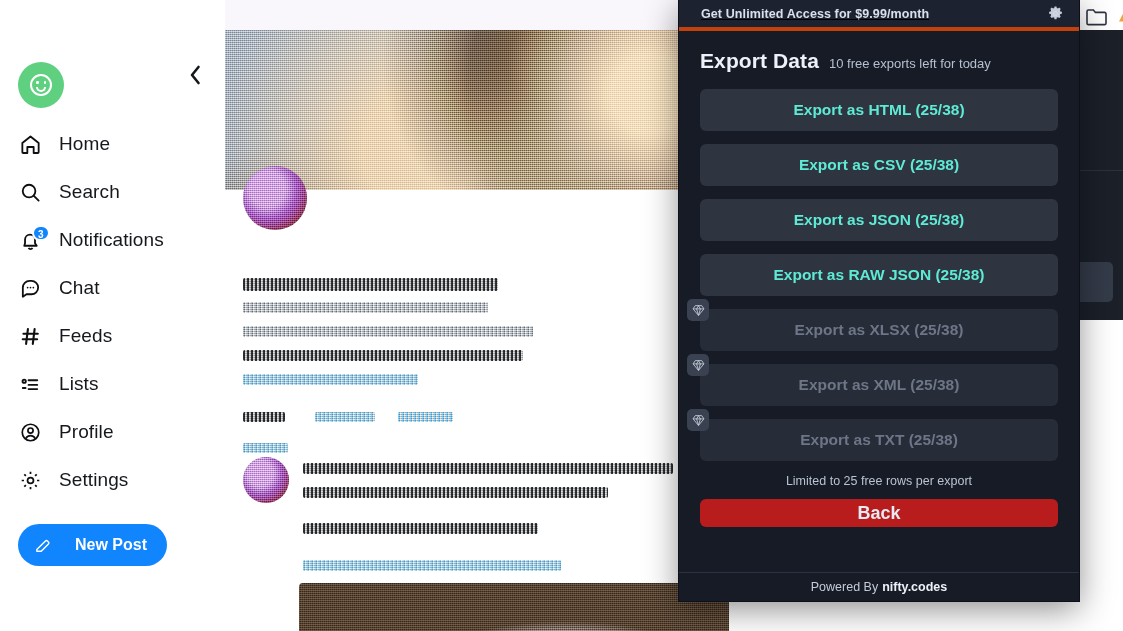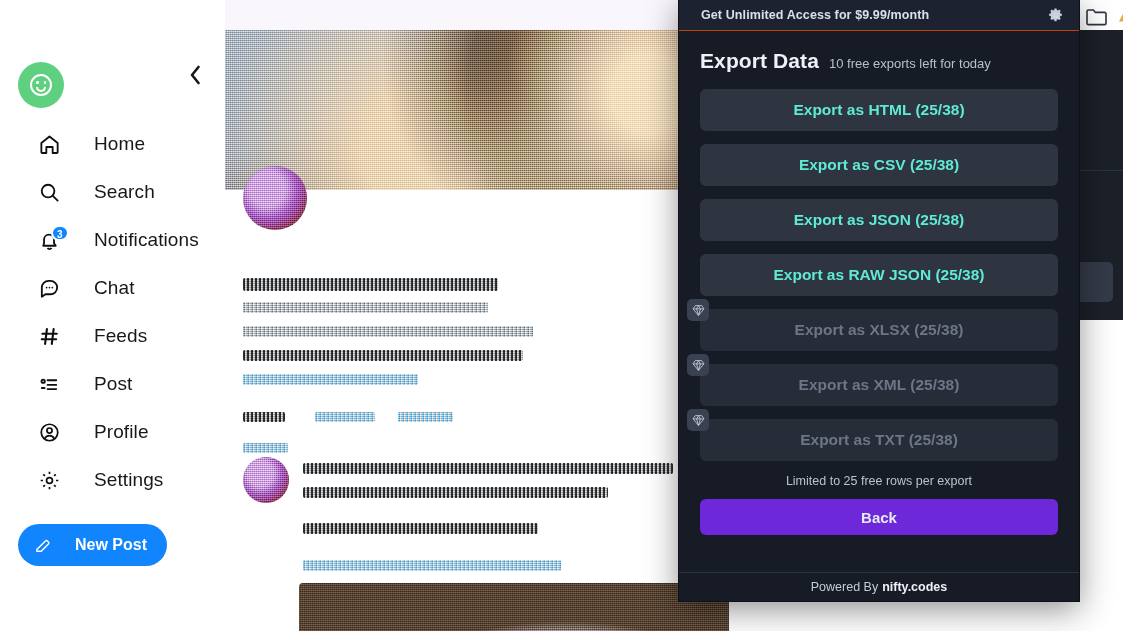--- a/index.html
+++ b/index.html
@@ -39,22 +39,22 @@
     width:10px; height:5px; border:2px solid #fff; border-top:none;
     border-radius:0 0 9px 9px;
   }
   .collapse-btn {
     position:absolute; left:182px; top:62px; width:26px; height:26px;
     display:flex; align-items:center; justify-content:center; cursor:pointer;
   }
 
   .nav { position:absolute; left:0; top:120px; width:225px; }
   .nav-item {
-    display:flex; align-items:center; gap:32px;
-    height:48px; padding-left:36px; cursor:pointer; position:relative;
+    display:flex; align-items:center; gap:16px;
+    height:48px; padding-left:17px; cursor:pointer; position:relative;
   }
   .nav-ico { width:26px; height:26px; flex:0 0 26px; position:relative;
              display:flex; align-items:center; justify-content:center; color:#0d0f12; }
   .nav-label { font-size:19px; color:#15181c; letter-spacing:.1px; }
   .badge {
     position:absolute; left:15px; top:-2px;
     min-width:16px; height:16px; padding:0 4px;
     background:#1185fe; color:#fff; border-radius:9px;
     font-size:10px; font-weight:700; line-height:16px; text-align:center;
     border:2px solid #fff;
@@ -135,23 +135,24 @@
 
   
   .popup {
     position:absolute; left:679px; top:0; width:400px; height:601px;
     background:#161b26; z-index:10;
     box-shadow:0 0 0 1px #0d1018, 0 8px 32px rgba(0,0,0,.45);
     display:flex; flex-direction:column;
   }
   .popup-head {
     height:31px; flex:0 0 31px; background:#1c2230;
-    border-bottom:1px solid #c2410c;
+    border-bottom:4px solid #c2410c;
     display:flex; align-items:center; padding:0 14px;
     position:relative;
+    text-decoration:underline;
   }
   .popup-head .ht {
     font-size:12.5px; font-weight:700; color:#d9e0ec; letter-spacing:.1px;
     margin-left:8px;
   }
   .gear-btn {
     position:absolute; right:14px; top:50%; transform:translateY(-50%);
     width:20px; height:20px; cursor:pointer; color:#cfd7e4;
     display:flex; align-items:center; justify-content:center;
   }
@@ -178,22 +179,22 @@
     position:absolute; left:-13px; top:-10px;
     width:22px; height:22px; border-radius:5px;
     background:#3a4150; display:flex; align-items:center; justify-content:center;
     color:#cfd6e2;
   }
   .limit-note {
     text-align:center; font-size:12.5px; color:#b9c3d2;
     margin-top:5px; margin-bottom:11px;
   }
   .back-btn {
-    width:100%; height:36px; background:#6d28d9; border:none; border-radius:6px;
-    color:#e6ebf3; font-size:15px; font-weight:700;
+    width:100%; height:28px; background:#b91c1c; border:none; border-radius:6px;
+    color:#e6ebf3; font-size:18px; font-weight:700;
     font-family:"Liberation Sans", sans-serif; cursor:pointer;
   }
   .popup-foot {
     flex:0 0 29px; border-top:1px solid #2a3142;
     display:flex; align-items:center; justify-content:center;
     font-size:12.5px; color:#c3ccda;
   }
   .popup-foot b { color:#eef2f8; margin-left:4px; }
 </style>
 </head>
@@ -318,21 +319,21 @@
       </div>
 
       <div class="nav-item">
         <span class="nav-ico">
           <svg width="23" height="23" viewBox="0 0 24 24" fill="none" stroke="currentColor" stroke-width="2" stroke-linecap="round">
               <circle cx="5.4" cy="8.6" r="1.7"></circle>
               <path d="M10 7.6h9M10 12.4h9M10 16.8h9"></path>
               <path d="M4 15.6h2.8"></path>
             </svg>
         </span>
-        <span class="nav-label">Post</span>
+        <span class="nav-label">Lists</span>
       </div>
 
       <div class="nav-item">
         <span class="nav-ico">
           <svg width="23" height="23" viewBox="0 0 24 24" fill="none" stroke="currentColor" stroke-width="1.8">
               <circle cx="12" cy="12" r="8.6"></circle>
               <circle cx="12" cy="10" r="2.7"></circle>
               <path d="M6.9 18.6a5.6 5.6 0 0 1 10.2 0"></path>
             </svg>
         </span>

